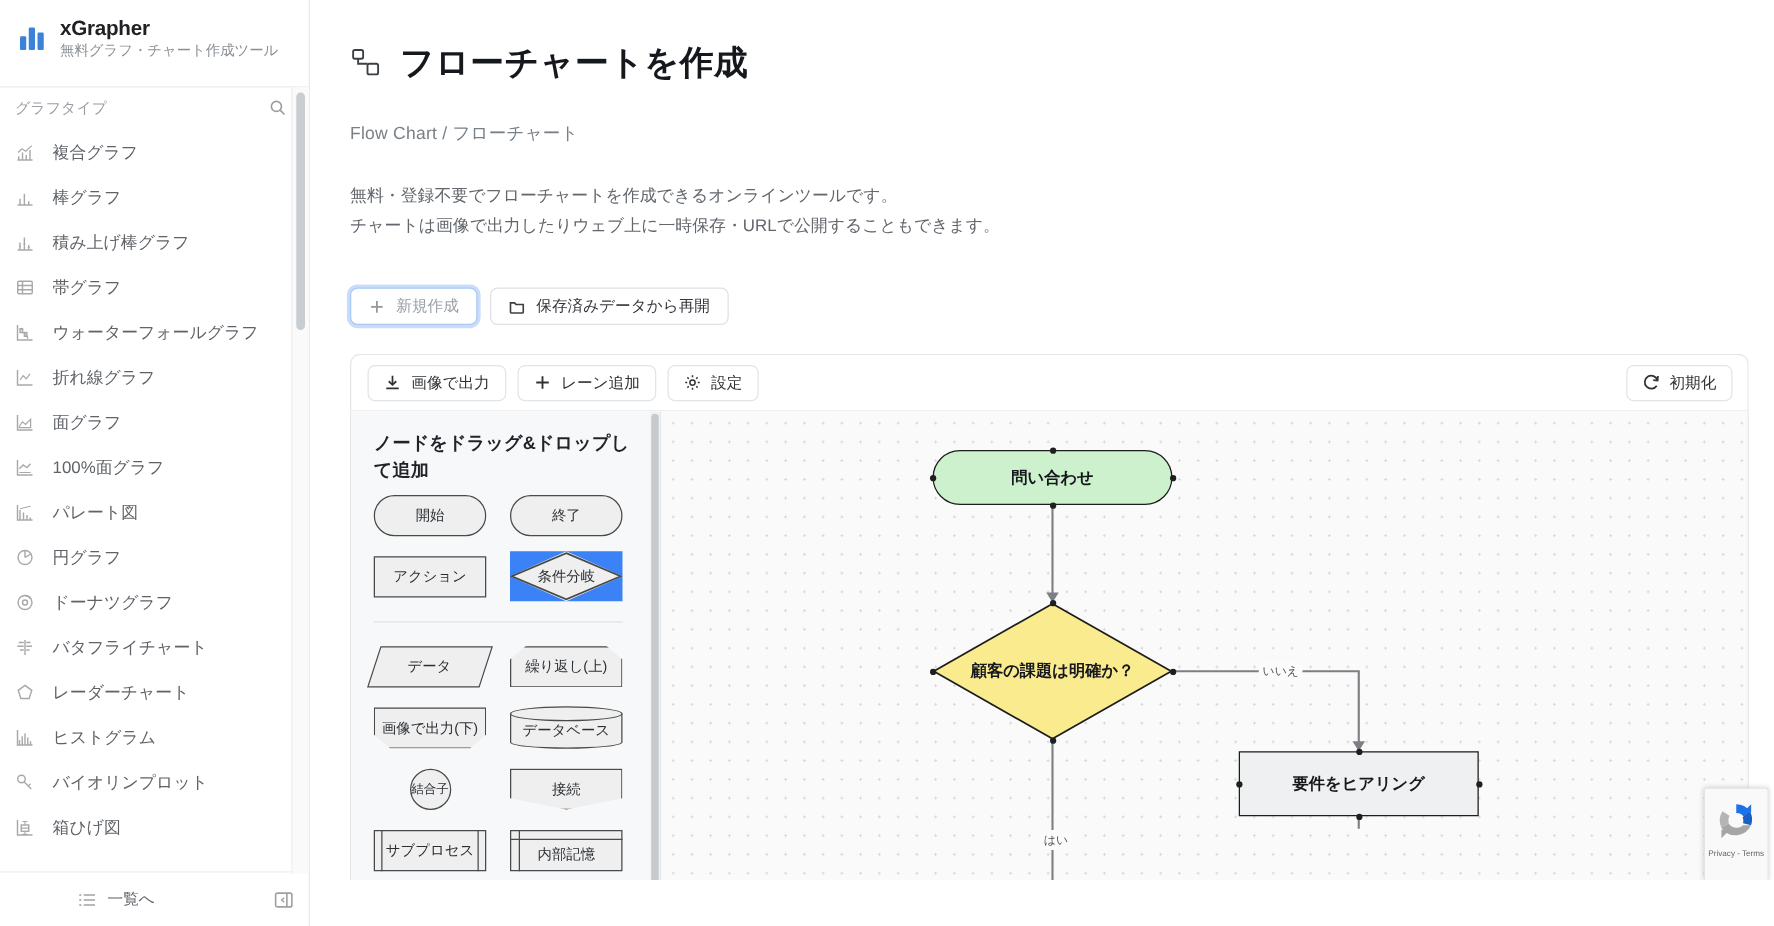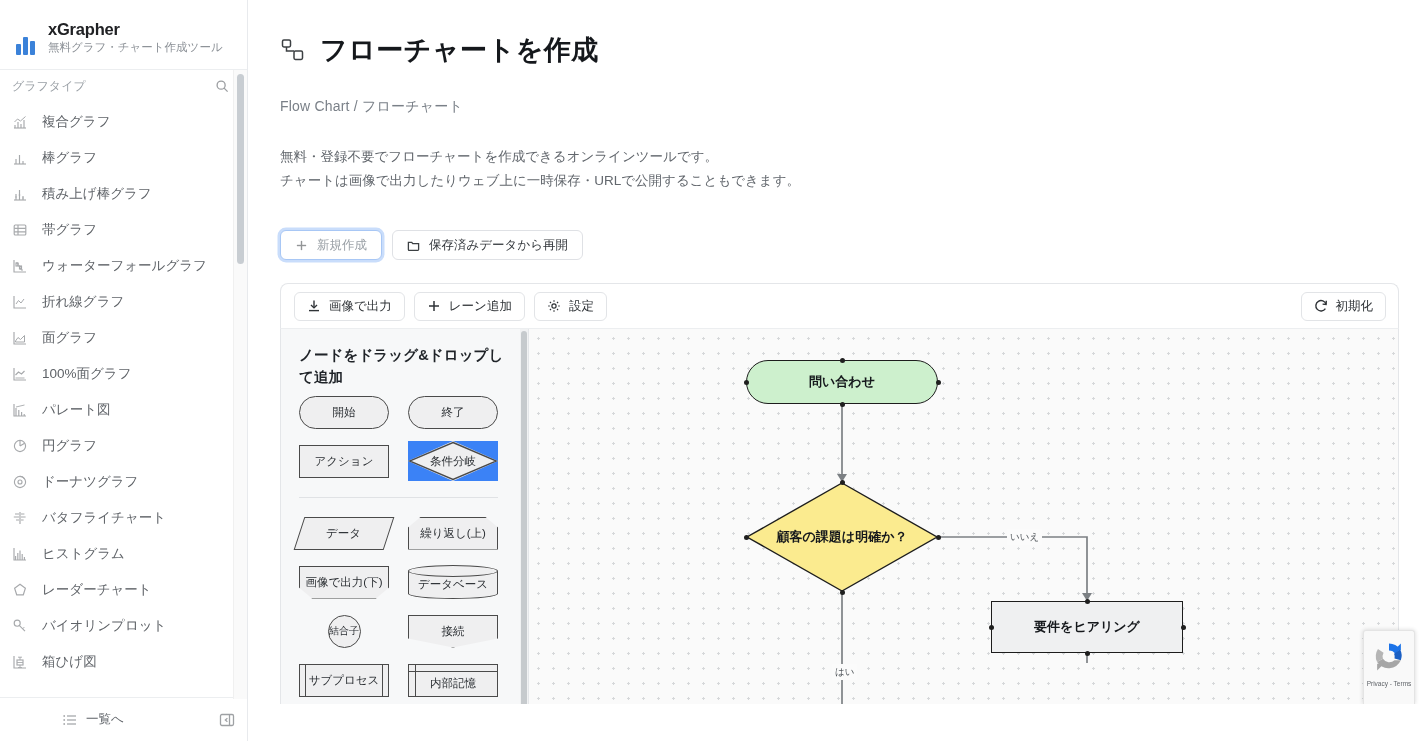--- a/index.html
+++ b/index.html
@@ -15,21 +15,21 @@
 
   
   #sidebar {
     width:248px; height:741px; flex:0 0 248px;
     background:#ffffff;
     border-right:1px solid #e8eaed;
     display:flex; flex-direction:column;
     position:relative;
   }
   .brand {
-    display:flex; align-items:flex-end; gap:10px;
+    display:flex; align-items:flex-start; gap:10px;
     padding:14px 14px 14px 12px; height:70px;
     border-bottom:1px solid #eceef0;
   }
   .brand-logo { width:26px; height:26px; flex:0 0 26px; display:flex; align-items:flex-end; justify-content:center; gap:2px; }
   .brand-logo i { display:block; width:5px; background:#3b82d9; border-radius:1px; }
   .brand-logo i:nth-child(1){ height:11px; }
   .brand-logo i:nth-child(2){ height:18px; }
   .brand-logo i:nth-child(3){ height:14px; }
   .brand-text { line-height:1.18; }
   .brand-title { font-size:16.5px; font-weight:bold; letter-spacing:-0.2px; color:#202124; }
@@ -351,30 +351,30 @@
         </div>
         <div class="type-item">
           <svg viewBox="0 0 16 16" class="type-ico" fill="none" stroke="#5f6368" stroke-width="1.15">
             <path d="M8 2 v12"></path>
             <path d="M7 4 h-4 M7 7 h-5.2 M7 10 h-3 M9 4 h3.4 M9 7 h4.6 M9 10 h2.6"></path>
           </svg>
           <span class="type-label">バタフライチャート</span>
         </div>
         <div class="type-item">
           <svg viewBox="0 0 16 16" class="type-ico" fill="none" stroke="#5f6368" stroke-width="1.15">
+            <path d="M8 2.3 L13.4 6.3 L11.3 12.8 L4.7 12.8 L2.6 6.3 Z"></path>
+          </svg>
+          <span class="type-label">レーダーチャート</span>
+        </div>
+        <div class="type-item">
+          <svg viewBox="0 0 16 16" class="type-ico" fill="none" stroke="#5f6368" stroke-width="1.15">
             <path d="M2 2 v12 h12" stroke-width="1.15"></path>
             <path d="M3.6 10 v4 M5.8 7 v7 M8 4.5 v9.5 M10.2 8 v6 M12.4 11 v3"></path>
           </svg>
           <span class="type-label">ヒストグラム</span>
-        </div>
-        <div class="type-item">
-          <svg viewBox="0 0 16 16" class="type-ico" fill="none" stroke="#5f6368" stroke-width="1.15">
-            <path d="M8 2.3 L13.4 6.3 L11.3 12.8 L4.7 12.8 L2.6 6.3 Z"></path>
-          </svg>
-          <span class="type-label">レーダーチャート</span>
         </div>
         <div class="type-item">
           <svg viewBox="0 0 16 16" class="type-ico" fill="none" stroke="#5f6368" stroke-width="1.15">
             <circle cx="5.2" cy="5.2" r="3"></circle>
             <path d="M7.2 7.4 L13 13.2"></path>
             <path d="M10.4 11 L12.4 9" stroke-width=".9"></path>
           </svg>
           <span class="type-label">バイオリンプロット</span>
         </div>
         <div class="type-item">

